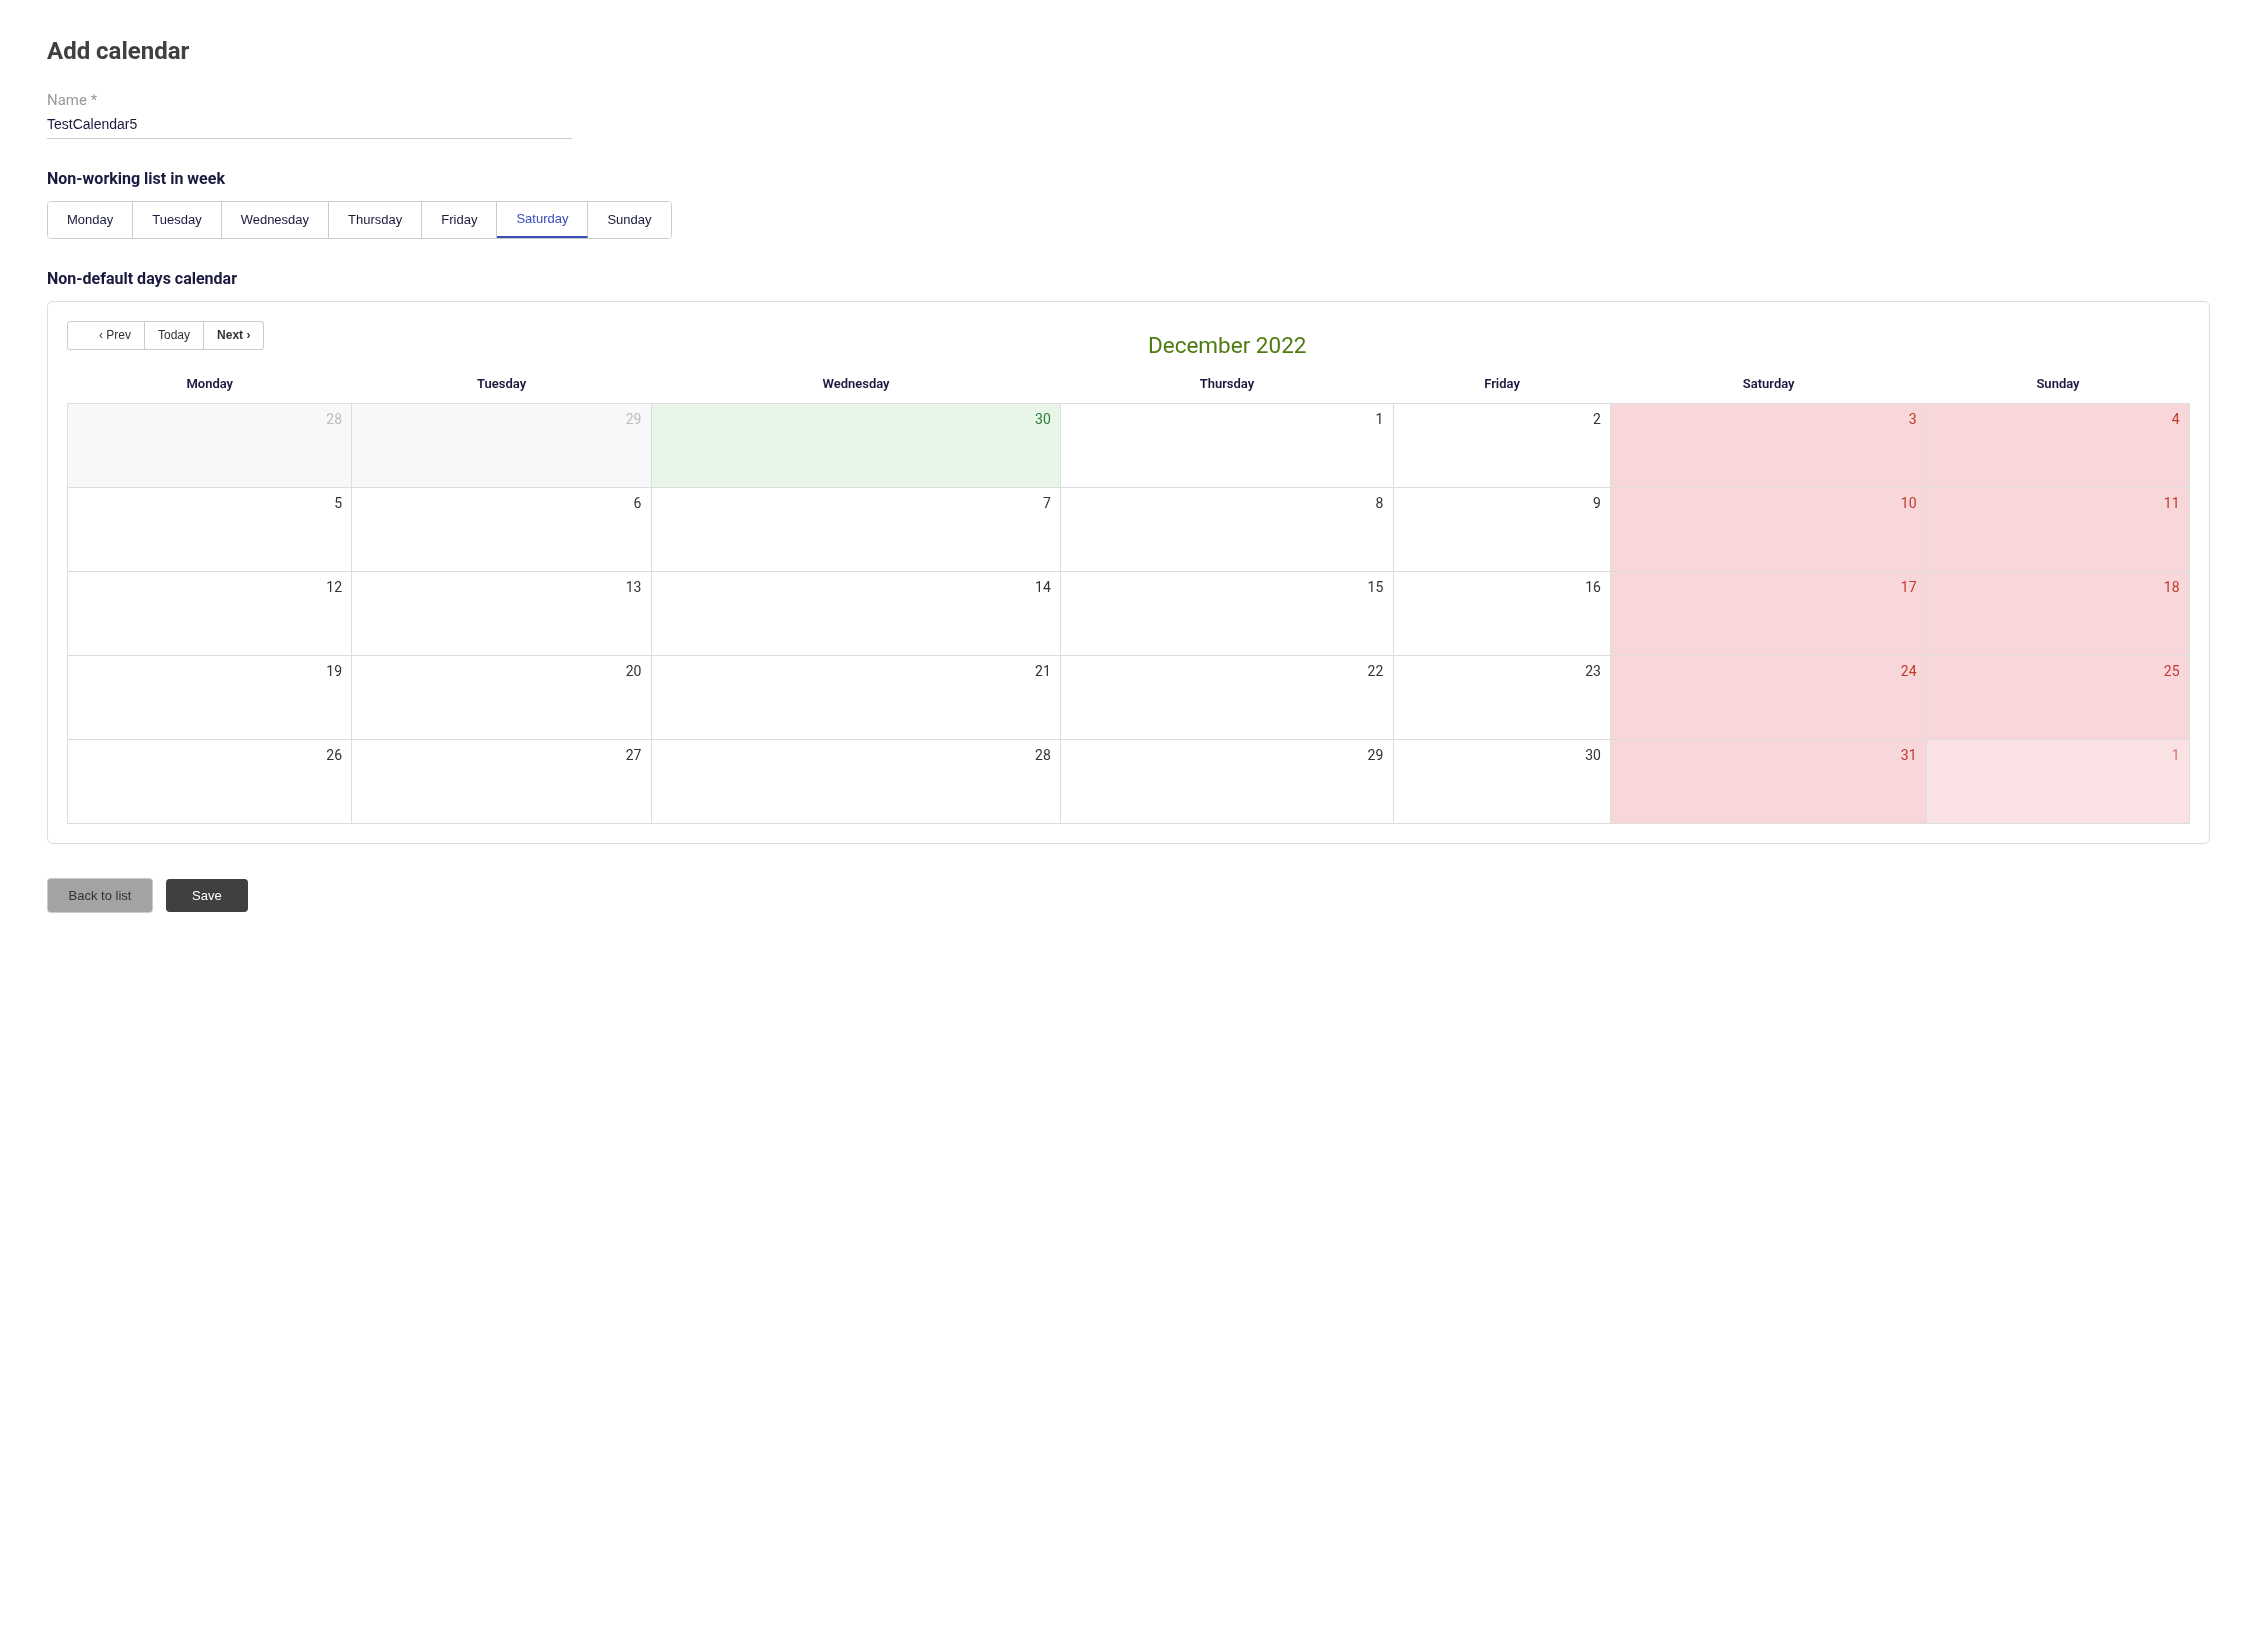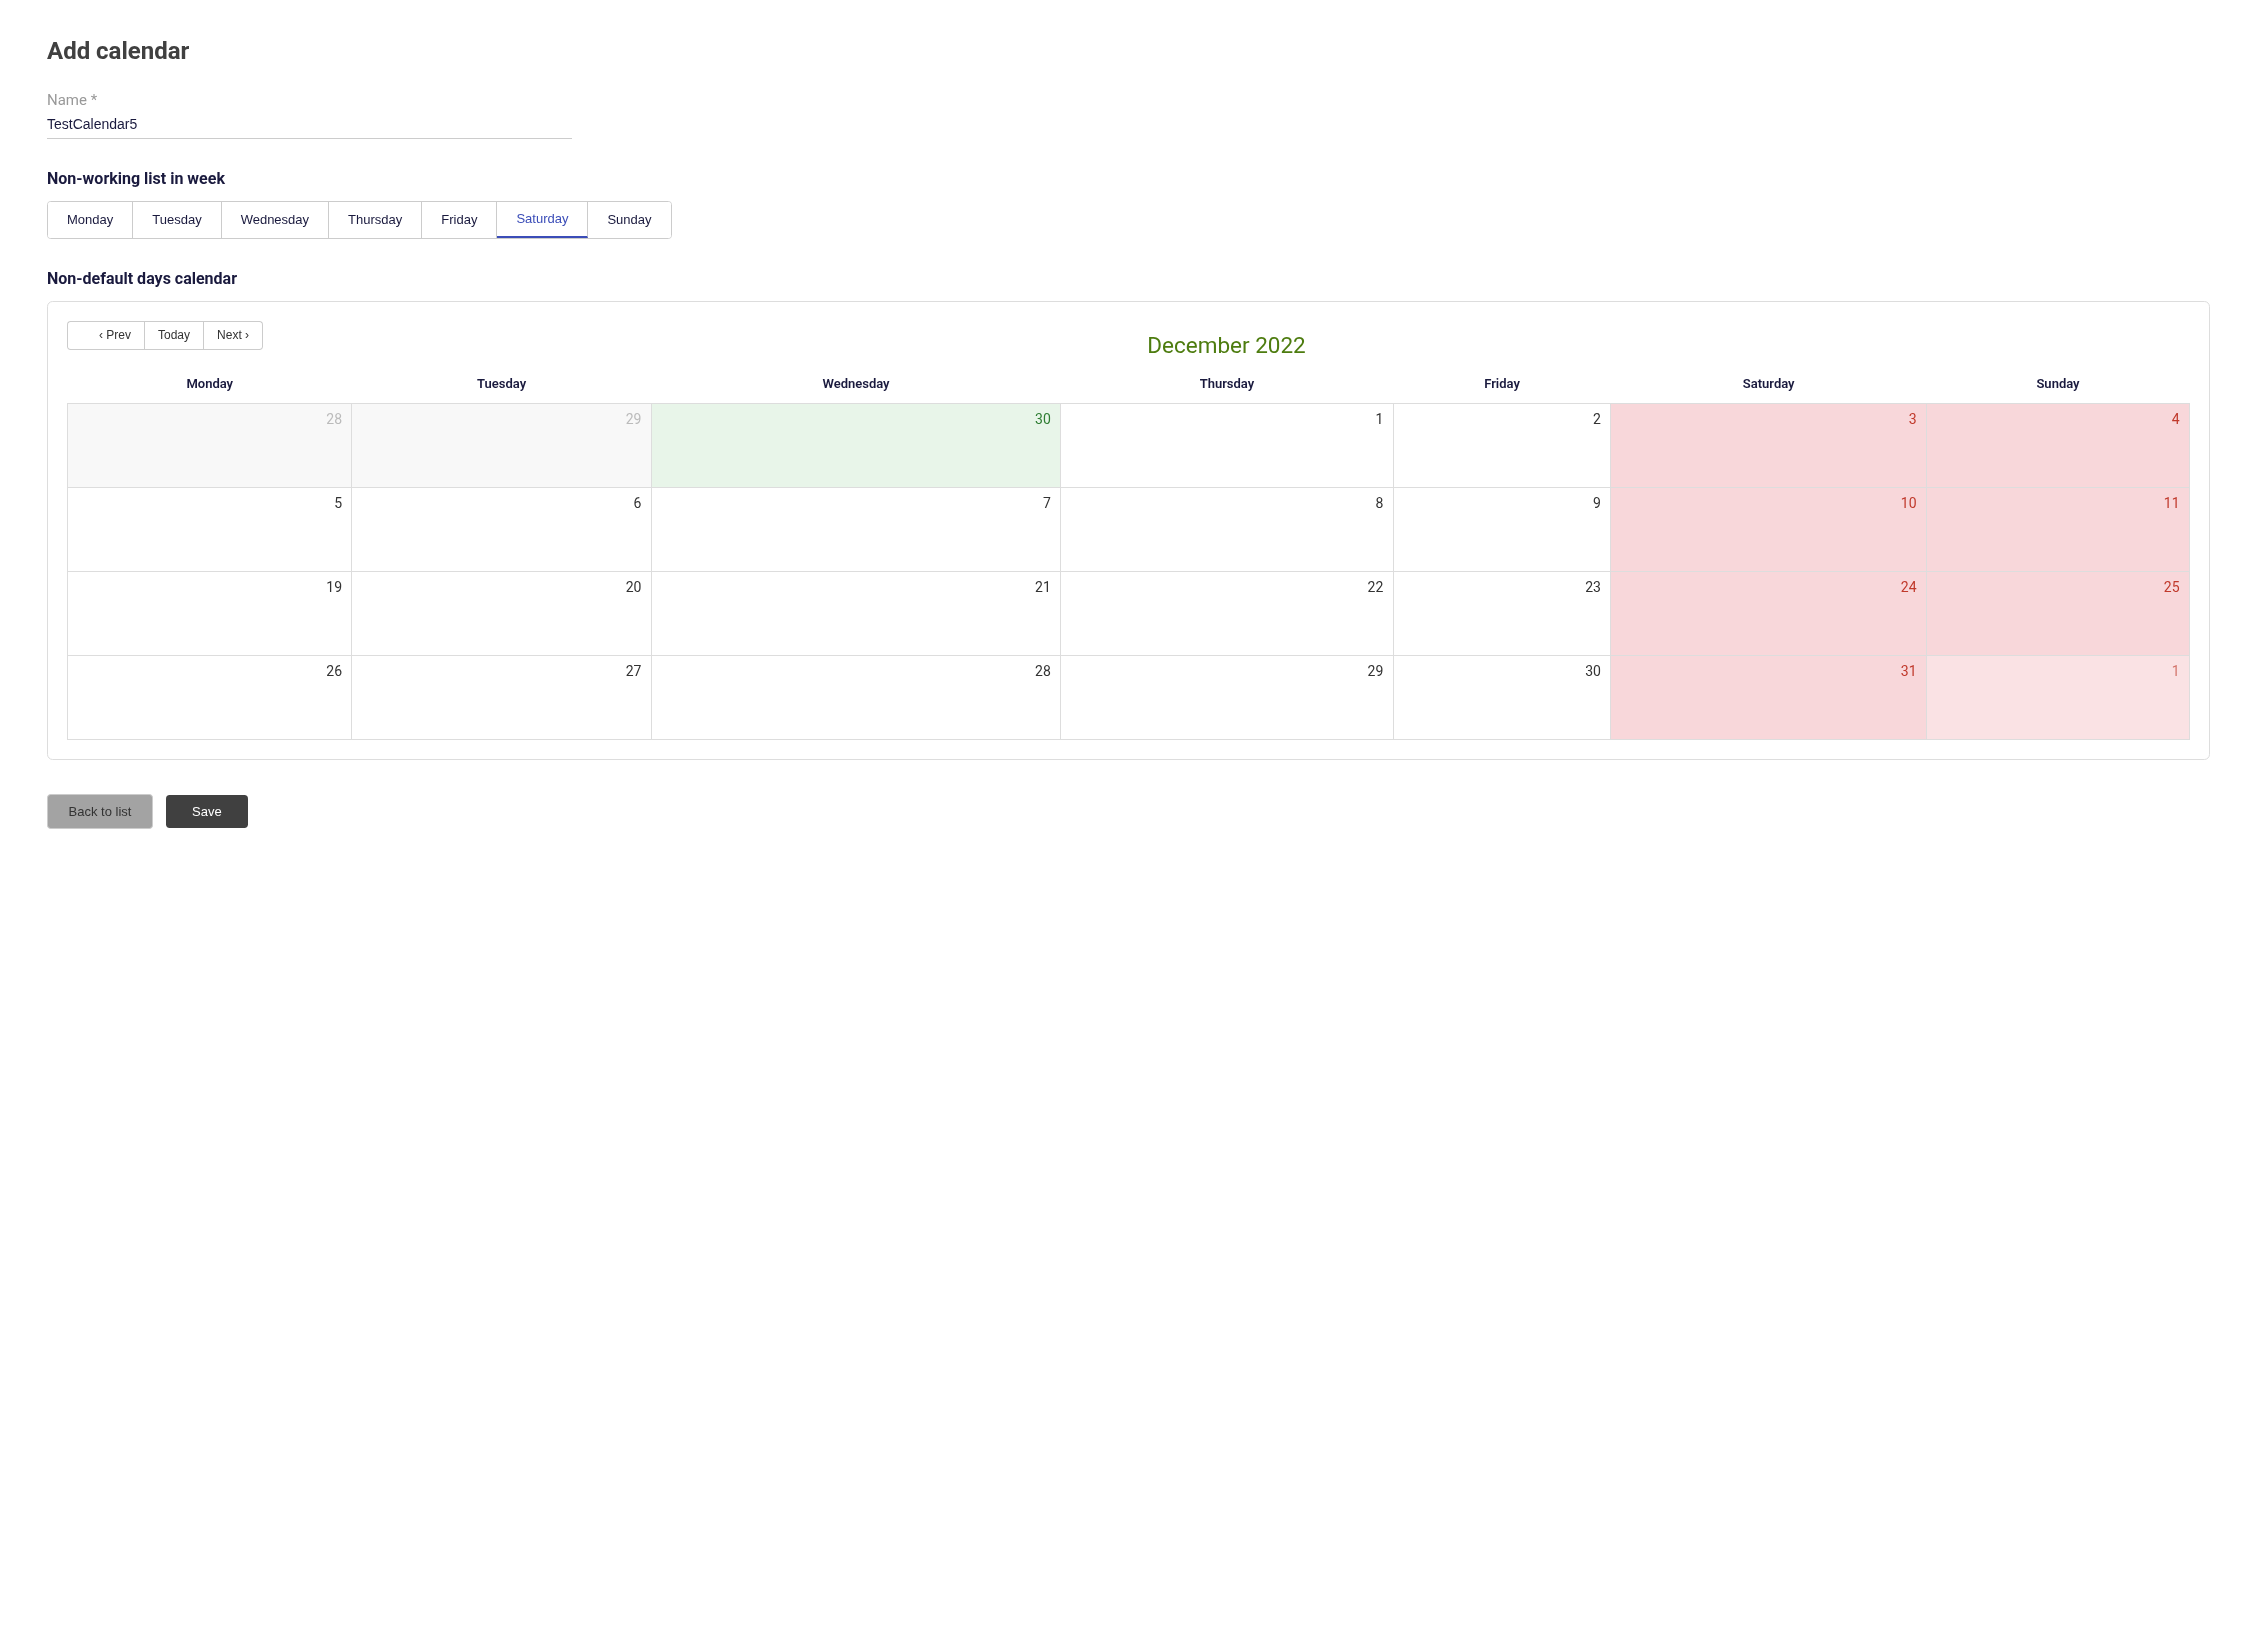--- a/index.html
+++ b/index.html
@@ -77,21 +77,21 @@
     .nav-btn {
       padding: 6.6px 13px;
       font-size: 12px;
       border: 1.4px solid #ccc;
       background: #fff;
       cursor: pointer;
       color: #333;
     }
     .nav-btn:first-child { border-radius: 3.7px 0 0 3.7px; border-right: none; padding-left: 31px; }
     .nav-btn.today { border-radius: 0; }
-    .nav-btn:last-child { border-radius: 0 3.7px 3.7px 0; border-left: none; }
+    .nav-btn:last-child { border-radius: 0 3.7px 3.7px 0; border-left: none; font-weight: bold; }
     .calendar-title {
       font-size: 22.5px;
       font-weight: 400;
       color: #4d7c0f;
       text-align: center;
       flex: 1;
     }
     .calendar-grid {
       width: 100%;
       border-collapse: collapse;
@@ -249,20 +249,43 @@
             </td>
             <td class="weekend">
               <span class="day-num">10</span>
             </td>
             <td class="weekend">
               <span class="day-num">11</span>
             </td>
           </tr>
           <tr>
             <td>
+              <span class="day-num">12</span>
+            </td>
+            <td>
+              <span class="day-num">13</span>
+            </td>
+            <td>
+              <span class="day-num">14</span>
+            </td>
+            <td>
+              <span class="day-num">15</span>
+            </td>
+            <td>
+              <span class="day-num">16</span>
+            </td>
+            <td class="weekend">
+              <span class="day-num">17</span>
+            </td>
+            <td class="weekend">
+              <span class="day-num">18</span>
+            </td>
+          </tr>
+          <tr>
+            <td>
               <span class="day-num">19</span>
             </td>
             <td>
               <span class="day-num">20</span>
             </td>
             <td>
               <span class="day-num">21</span>
             </td>
             <td>
               <span class="day-num">22</span>

